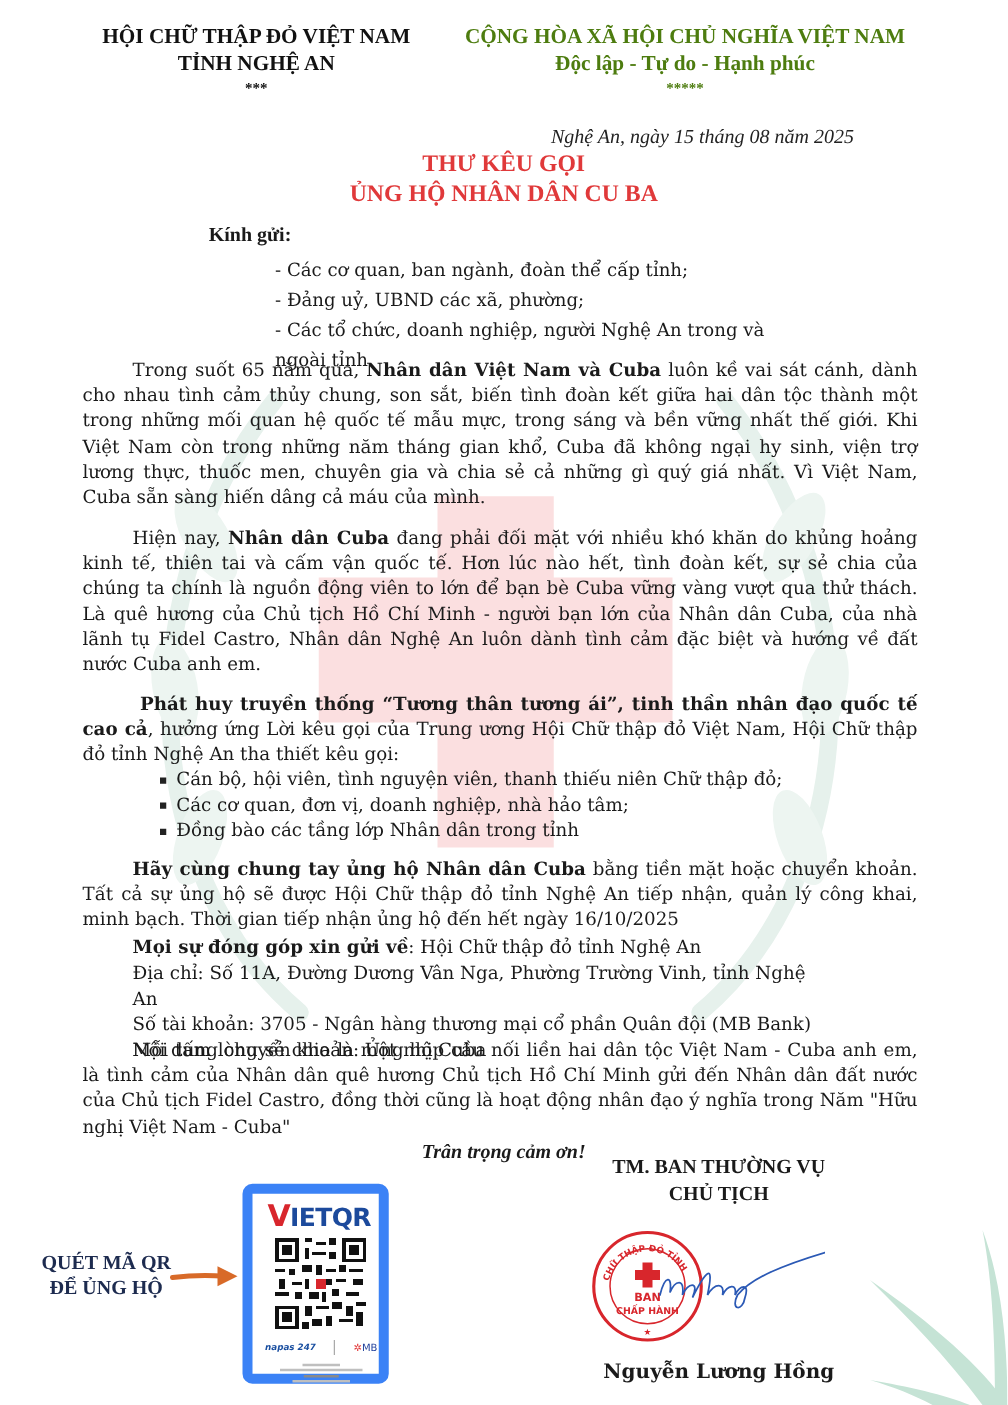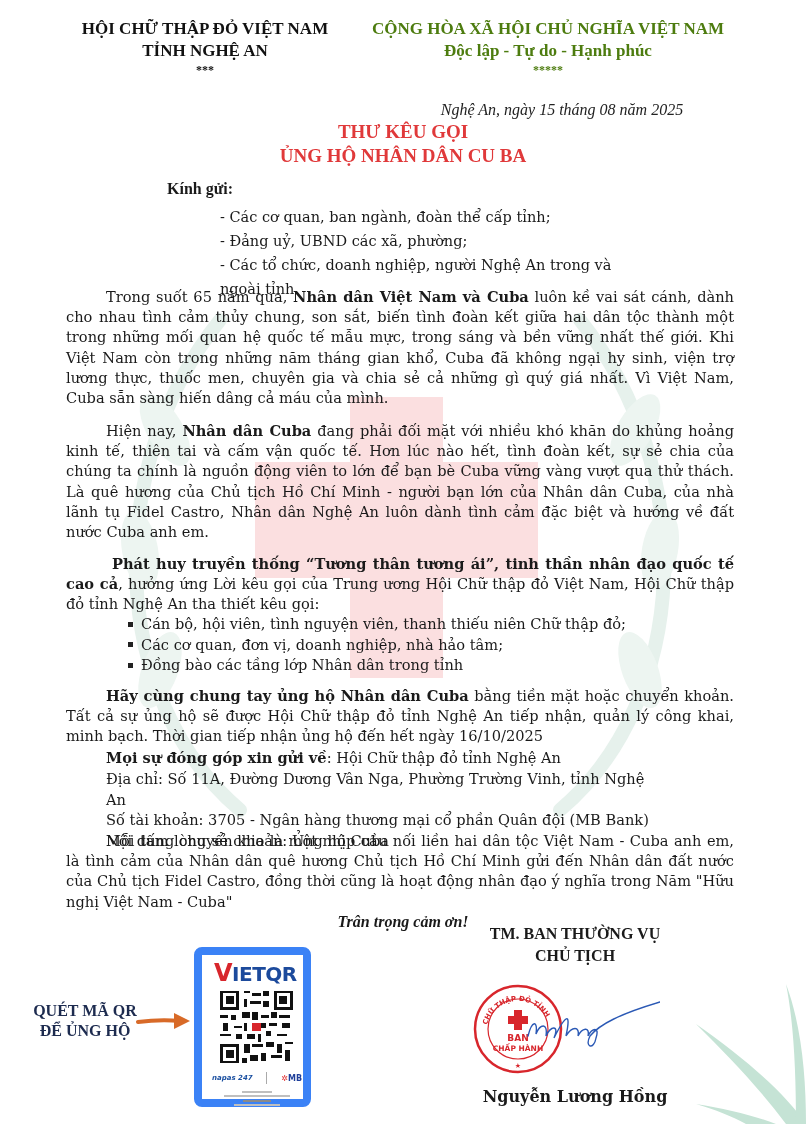--- a/index.html
+++ b/index.html
@@ -46,21 +46,21 @@
   .arrow { left: 136px; top: 1010px; width: 56px; height: 22px; }
 
   .qr-card { left: 194px; top: 947px; width: 117px; height: 160px; border: 8px solid #3b82f6; border-radius: 8px; background: #fff; box-sizing: border-box; }
   .qr-logo { position: absolute; left: 12px; top: 4px; font-family: "DejaVu Sans", sans-serif; font-weight: bold; font-size: 20px; letter-spacing: -0.5px; }
   .qr-logo .v { color: #d8262c; font-size: 24px; }
   .qr-logo .rest { color: #1c4a9c; }
   .qr-code { position: absolute; left: 15px; top: 33px; width: 79px; height: 78px; }
   .qr-banks { position: absolute; left: 10px; top: 117px; width: 90px; display: flex; justify-content: space-between; align-items: center; font-family: "DejaVu Sans", sans-serif; font-size: 7px; }
   .napas { color: #1a4fa0; font-style: italic; font-weight: bold; }
   .sep { width: 1px; height: 12px; background: #aaa; }
-  .mb { color: #1f3f9a; font-weight: bold; font-size: 8px; }
+  .mb { color: #1f3f9a; font-weight: normal; font-size: 8px; }
   .mb .star { color: #e23b3b; }
   .qr-info { position: absolute; left: 18px; top: 133px; width: 74px; }
   .qr-info div { height: 2px; background: #bfbfbf; margin: 2.5px auto; }
 
   .sig-title { left: 465px; top: 923px; width: 220px; text-align: center; font-family: "Liberation Serif", serif; font-weight: bold; font-size: 16px; line-height: 22px; color: #1a1a1a; }
   .seal { left: 472px; top: 983px; width: 92px; height: 92px; }
   .signature { left: 520px; top: 998px; width: 140px; height: 50px; }
   .signer { left: 465px; top: 1087px; width: 220px; text-align: center; font-family: "DejaVu Serif", serif; font-weight: bold; font-size: 16px; color: #1a1a1a; }
 </style>
 </head>

